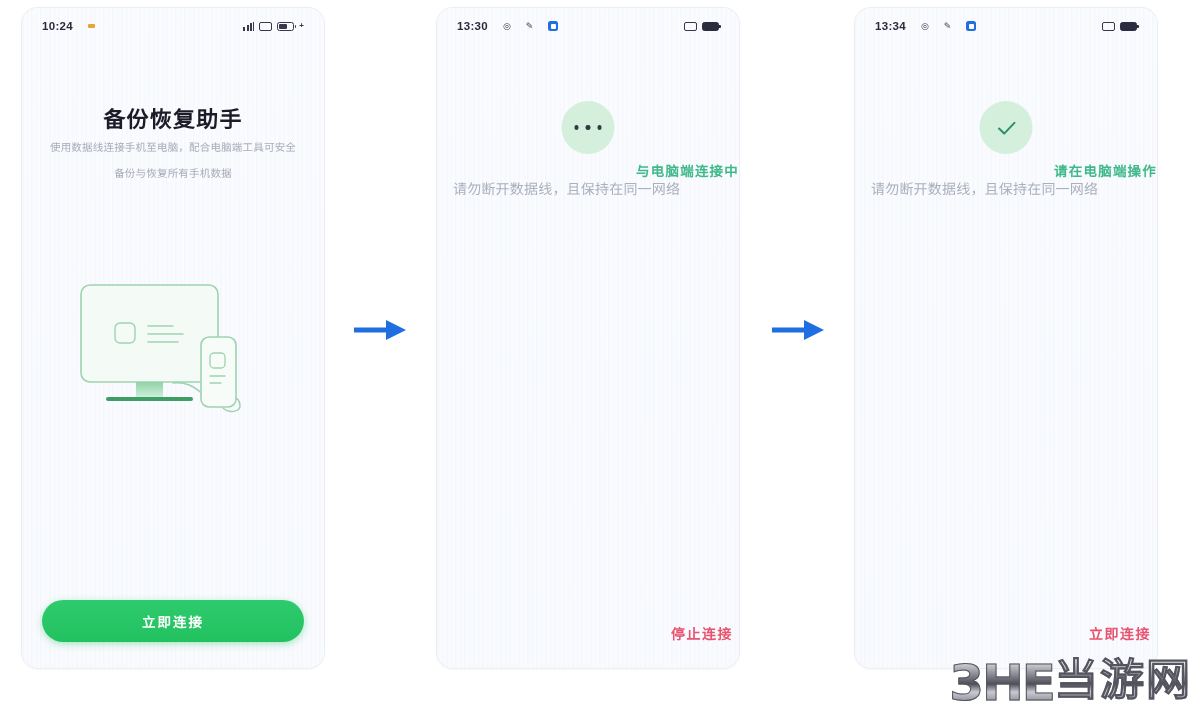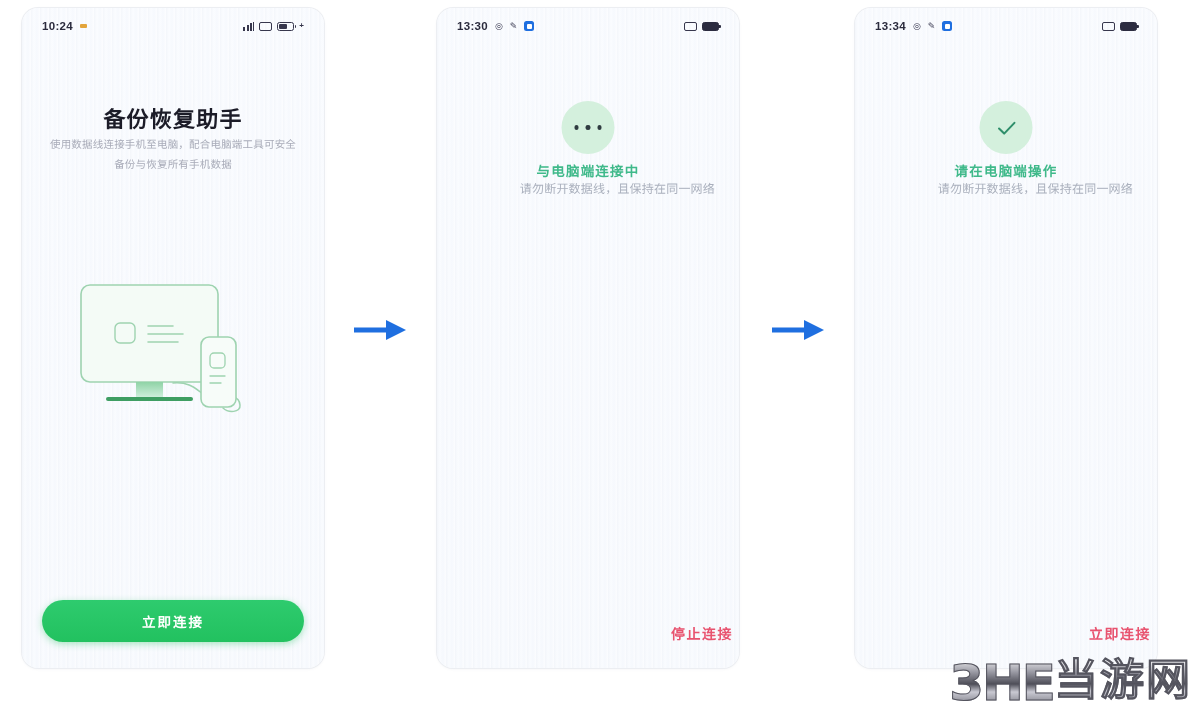--- a/index.html
+++ b/index.html
@@ -56,21 +56,21 @@
     height: 36px;
     display: flex;
     align-items: center;
     justify-content: space-between;
     padding: 0 20px;
     box-sizing: border-box;
   }
   .sb-left {
     display: flex;
     align-items: center;
-    gap: 7px;
+    gap: 15px;
   }
   .sb-time {
     font-size: 11.5px;
     font-weight: bold;
     color: #2b2b3d;
     letter-spacing: 0.3px;
   }
   .sb-glyph {
     font-size: 9px;
     color: #3a3a52;
@@ -161,21 +161,21 @@
     font-weight: bold;
     color: #1c1c28;
     letter-spacing: 1.2px;
   }
   .s1-sub {
     position: absolute;
     top: 126px;
     left: 26px; right: 26px;
     text-align: center;
     font-size: 10.5px;
-    line-height: 20px;
+    line-height: 26px;
     color: #a8abb8;
     letter-spacing: 0.2px;
     filter: blur(0.35px);
   }
 
   .illus {
     position: absolute;
     left: 50%;
     top: 265px;
     transform: translateX(-50%);
@@ -226,33 +226,33 @@
     border-radius: 50%;
     background: #2f3b40;
     display: block;
   }
   .check-svg { display: block; }
 
   .status-title {
     position: absolute;
     top: 152px;
     left: 0; right: 0;
-    text-align: center;
+    text-align: right;
     font-size: 13.5px;
     font-weight: bold;
     color: #3fb98a;
     letter-spacing: 1.2px;
     filter: blur(0.35px);
   }
   .status-sub {
     position: absolute;
     top: 174px;
-    left: 23px; right: 24px;
-    text-align: right;
-    font-size: 12px;
+    left: 16px; right: 24px;
+    text-align: left;
+    font-size: 14px;
     line-height: 15px;
     color: #aab0bd;
     letter-spacing: 0.2px;
     filter: blur(0.45px);
   }
 
   .link-danger {
     position: absolute;
     left: 0; right: 0;
     bottom: 24px;

